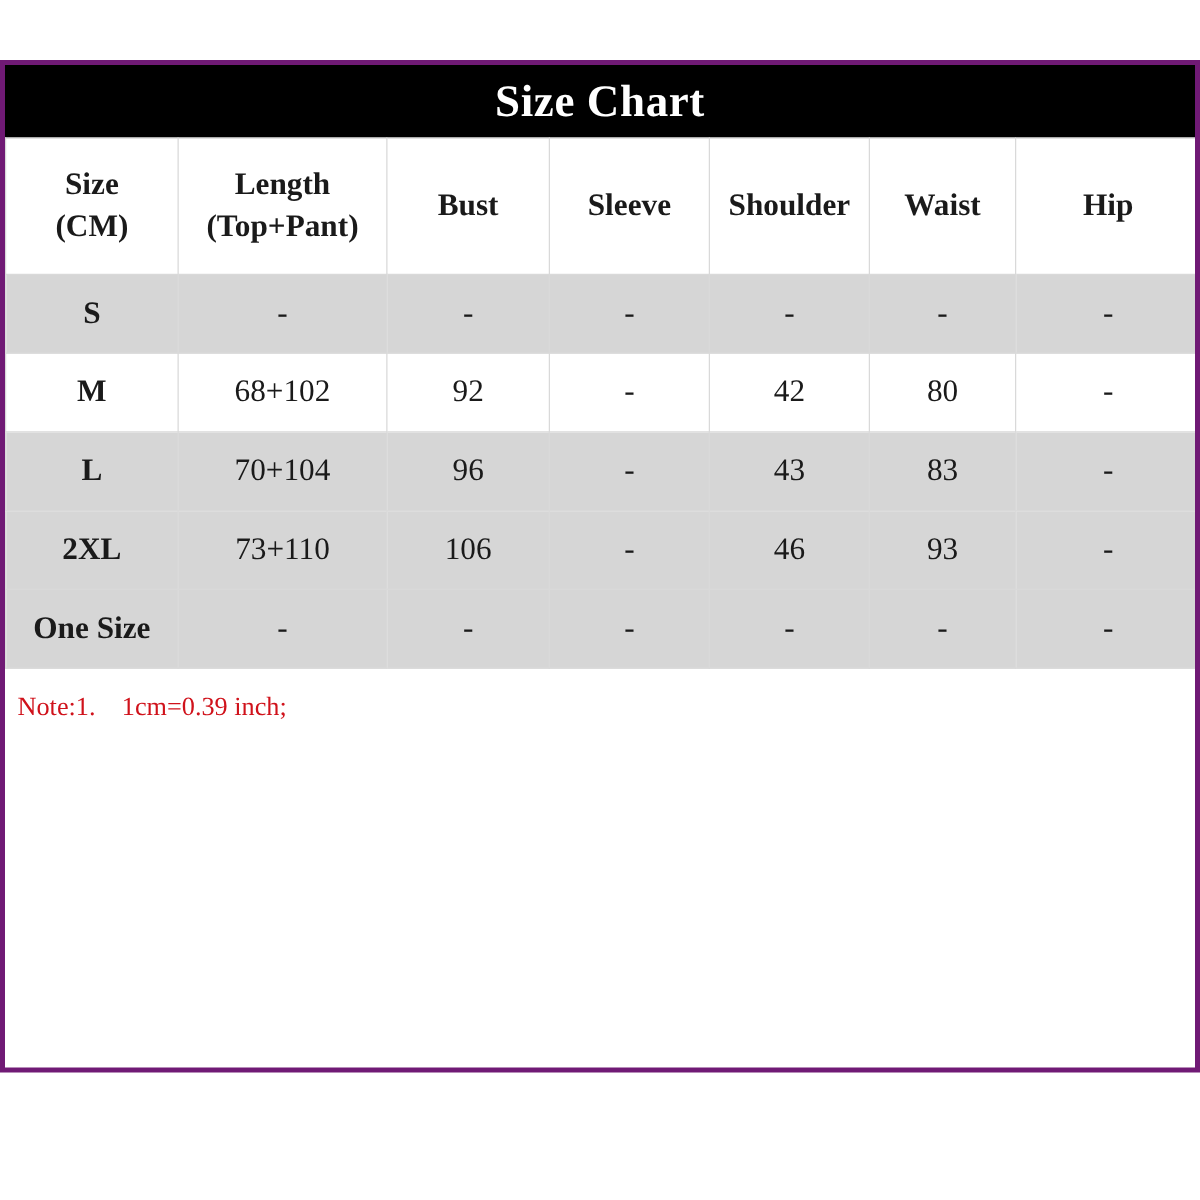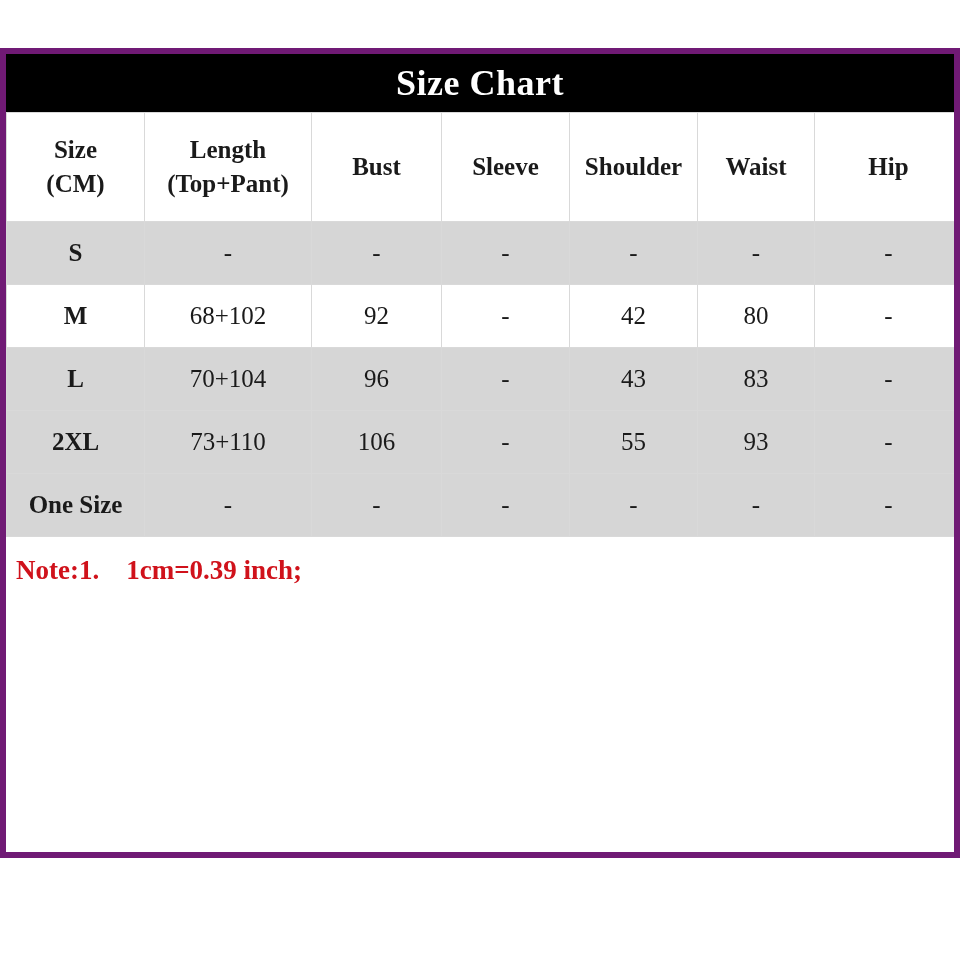--- a/index.html
+++ b/index.html
@@ -19,21 +19,21 @@
     height: 960px;
     background: #ffffff;
     box-sizing: border-box;
   }
   .chart-frame {
     position: absolute;
     left: 0;
     top: 48px;
     width: 960px;
     height: 810px;
-    border: 6px solid #701a75;
+    border: 4px solid #701a75;
     box-sizing: border-box;
     background: #fff;
     overflow: hidden;
   }
   .title-bar {
     height: 58px;
     background: #000000;
     color: #ffffff;
     display: flex;
     align-items: center;
@@ -85,24 +85,23 @@
   }
   tr.shade td {
     background: #d6d6d6;
   }
   tr.plain td {
     background: #ffffff;
   }
   .notes {
     padding: 14px 10px 0 10px;
     color: #d0121b;
-    font-size: 27px;
+    font-size: 21px;
     line-height: 1.0;
     font-family: "Liberation Serif", serif;
-    font-weight: bold;
   }
   .note-line {
     margin: 0 0 24px 0;
     white-space: pre;
   }
   .note-line:first-child { margin-top: 6px; }
 </style>
 </head>
 <body>
 
@@ -176,21 +175,21 @@
           <td>-</td>
           <td>43</td>
           <td>83</td>
           <td>-</td>
         </tr>
         <tr class="shade">
           <td class="size-cell">2XL</td>
           <td>73+110</td>
           <td>106</td>
           <td>-</td>
-          <td>55</td>
+          <td>46</td>
           <td>93</td>
           <td>-</td>
         </tr>
         <tr class="shade">
           <td class="size-cell">One Size</td>
           <td>-</td>
           <td>-</td>
           <td>-</td>
           <td>-</td>
           <td>-</td>

